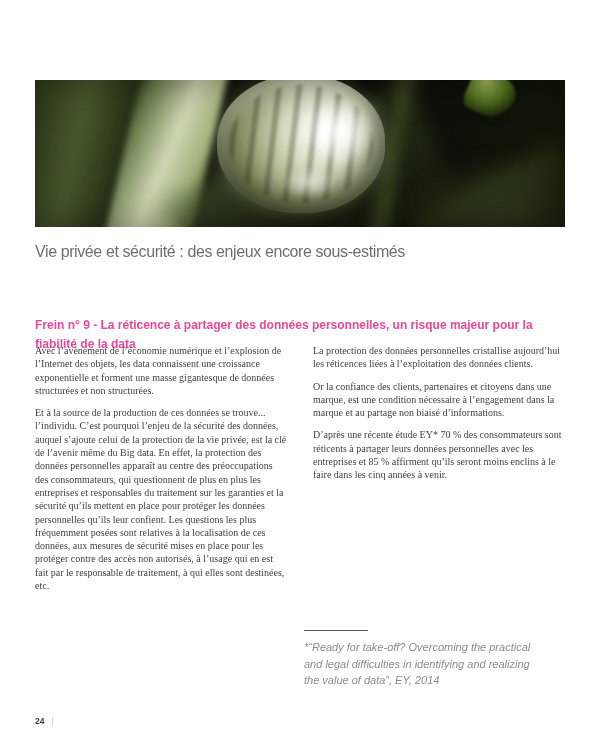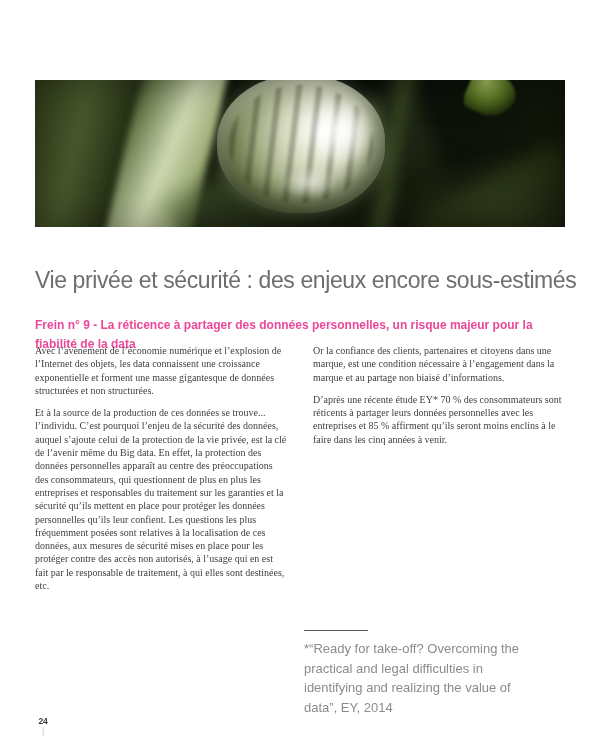--- a/index.html
+++ b/index.html
@@ -100,24 +100,23 @@
   }
   .hero-vignette {
     inset: 0;
     box-shadow: inset 0 0 42px rgba(0,0,0,.4);
   }
 
   
   .page-title {
     position: absolute;
     left: 35px; top: 243px; width: 545px;
-    font-size: 23px; font-weight: 400;
+    font-size: 16px; font-weight: 400;
     letter-spacing: -0.4px;
     color: #6e6e6e;
-    margin-top: 24px;
   }
   .section-heading {
     position: absolute;
     left: 35px; top: 316px; width: 522px;
     font-size: 12px; font-weight: 700;
     line-height: 1.6;
     color: #ec4899;
   }
   .columns {
     position: absolute;
@@ -134,31 +133,32 @@
   .footnote {
     position: absolute;
     left: 304px; top: 630px; width: 240px;
   }
   .footnote-rule {
     width: 64px; height: 0;
     border-top: 1px solid #5a5a5a;
     margin-bottom: 5px;
   }
   .footnote-text {
-    font-size: 13px;
+    font-size: 11px;
+    font-style: italic;
     line-height: 1.5;
     color: #8b8b8b;
     margin-top: 8px;
   }
   .footer {
     position: absolute;
     left: 35px; top: 716px;
     font-size: 8.5px;
     color: #6b6b6b;
-    display: flex; align-items: center; flex-direction: column;
+    display: flex; align-items: center;
   }
   .footer .page-number { font-weight: 700; color: #3c3c3c; }
   .footer .divider { margin: 0 7px; color: #c0c0c0; }
 </style>
 </head>
 <body>
 
 <div class="page">
 
   <div class="hero">
@@ -180,20 +180,21 @@
   <div class="page-title">Vie privée et sécurité : des enjeux encore sous-estimés</div>
 
   <div class="section-heading">Frein n° 9 - La réticence à partager des données personnelles, un risque majeur pour la fiabilité de la data</div>
 
   <div class="columns">
     <div class="col">
       <p>Avec l’avènement de l’économie numérique et l’explosion de l’Internet des objets, les data connaissent une croissance exponentielle et forment une masse gigantesque de données structurées et non structurées.</p>
       <p>Et à la source de la production de ces données se trouve... l’individu. C’est pourquoi l’enjeu de la sécurité des données, auquel s’ajoute celui de la protection de la vie privée, est la clé de l’avenir même du Big data. En effet, la protection des données personnelles apparaît au centre des préoccupations des consommateurs, qui questionnent de plus en plus les entreprises et responsables du traitement sur les garanties et la sécurité qu’ils mettent en place pour protéger les données personnelles qu’ils leur confient. Les questions les plus fréquemment posées sont relatives à la localisation de ces données, aux mesures de sécurité mises en place pour les protéger contre des accès non autorisés, à l’usage qui en est fait par le responsable de traitement, à qui elles sont destinées, etc.</p>
     </div>
     <div class="col">
+      <p>La protection des données personnelles cristallise aujourd’hui les réticences liées à l’exploitation des données clients.</p>
       <p>Or la confiance des clients, partenaires et citoyens dans une marque, est une condition nécessaire à l’engagement dans la marque et au partage non biaisé d’informations.</p>
       <p>D’après une récente étude EY* 70 % des consommateurs sont réticents à partager leurs données personnelles avec les entreprises et 85 % affirment qu’ils seront moins enclins à le faire dans les cinq années à venir.</p>
     </div>
   </div>
 
   <div class="footnote">
     <div class="footnote-rule"></div>
     <div class="footnote-text">*“Ready for take-off? Overcoming the practical and legal difficulties in identifying and realizing the value of data”, EY, 2014</div>
   </div>
 

